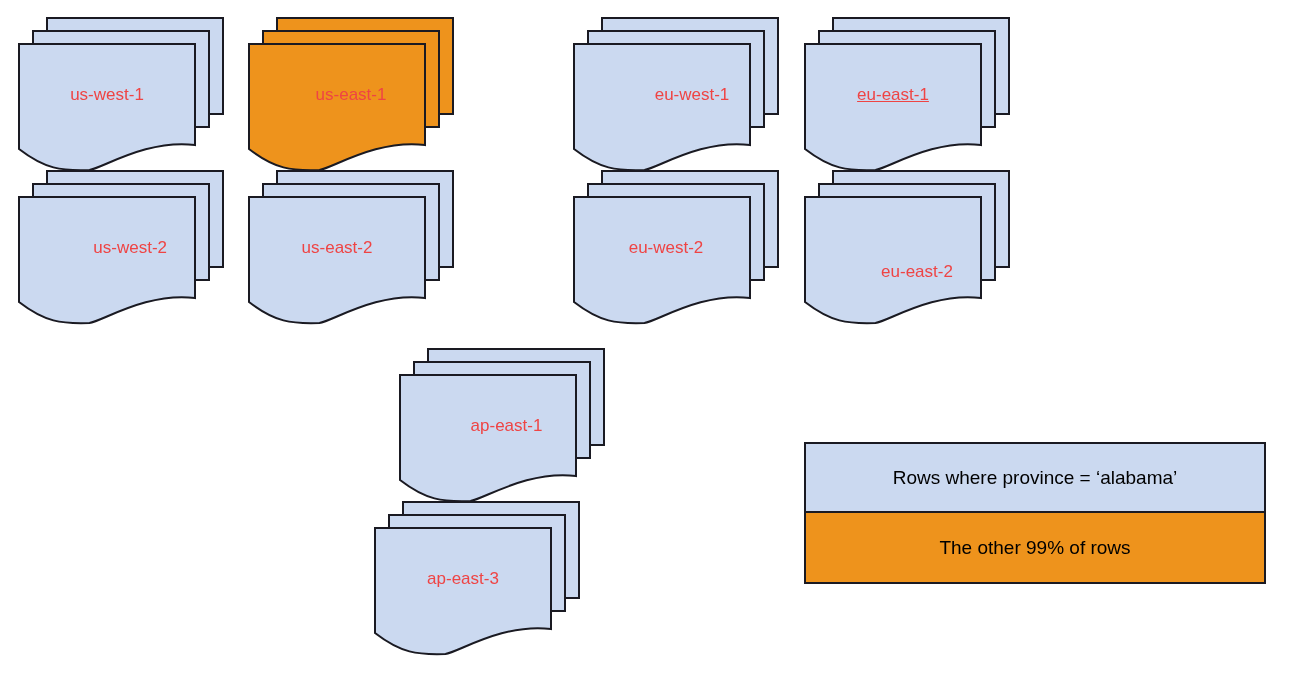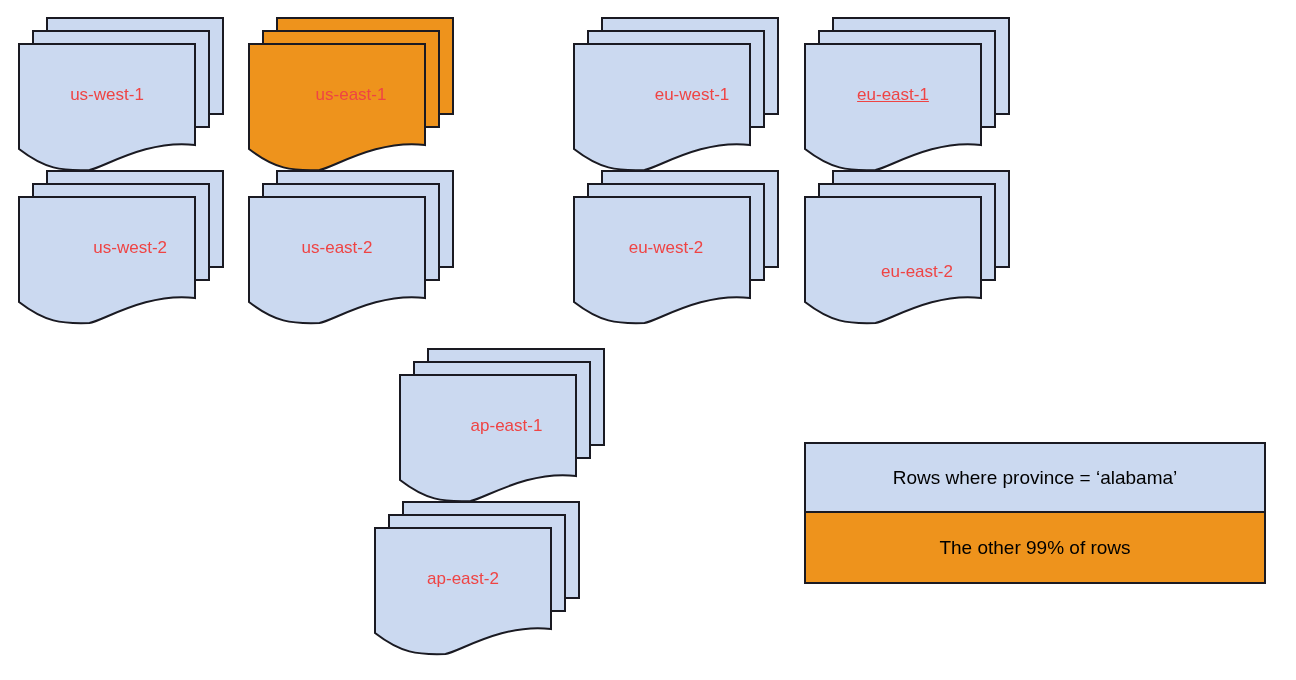--- a/index.html
+++ b/index.html
@@ -118,21 +118,21 @@
 <div id="stack-labels">
     <div class="doc-label" style="left: 19px; top: 85px; width: 176px;">us-west-1</div>
     <div class="doc-label" style="left: 263px; top: 85px; width: 176px;">us-east-1</div>
     <div class="doc-label" style="left: 570px; top: 85px; width: 176px; margin-left: 34px;">eu-west-1</div>
     <div class="doc-label" style="left: 805px; top: 85px; width: 176px; text-decoration: underline;">eu-east-1</div>
     <div class="doc-label" style="left: 19px; top: 238px; width: 148px; text-align: right;">us-west-2</div>
     <div class="doc-label" style="left: 249px; top: 238px; width: 176px;">us-east-2</div>
     <div class="doc-label" style="left: 574px; top: 238px; width: 184px;">eu-west-2</div>
     <div class="doc-label" style="left: 847px; top: 238px; width: 140px; margin-top: 24px;">eu-east-2</div>
     <div class="doc-label" style="left: 400px; top: 416px; width: 213px;">ap-east-1</div>
-    <div class="doc-label" style="left: 375px; top: 569px; width: 176px;">ap-east-2</div>
+    <div class="doc-label" style="left: 375px; top: 569px; width: 176px;">ap-east-3</div>
   </div>
 
 <div id="legend" style="border-color: rgb(26, 26, 34);">
   <div class="legend-row top" style="background: rgb(203, 217, 240); border-bottom-color: rgb(26, 26, 34);">
     <span>Rows where province = ‘alabama’</span>
   </div>
   <div class="legend-row bottom" style="background: rgb(238, 147, 28);">
     <span>The other 99% of rows</span>
   </div>
 </div>

